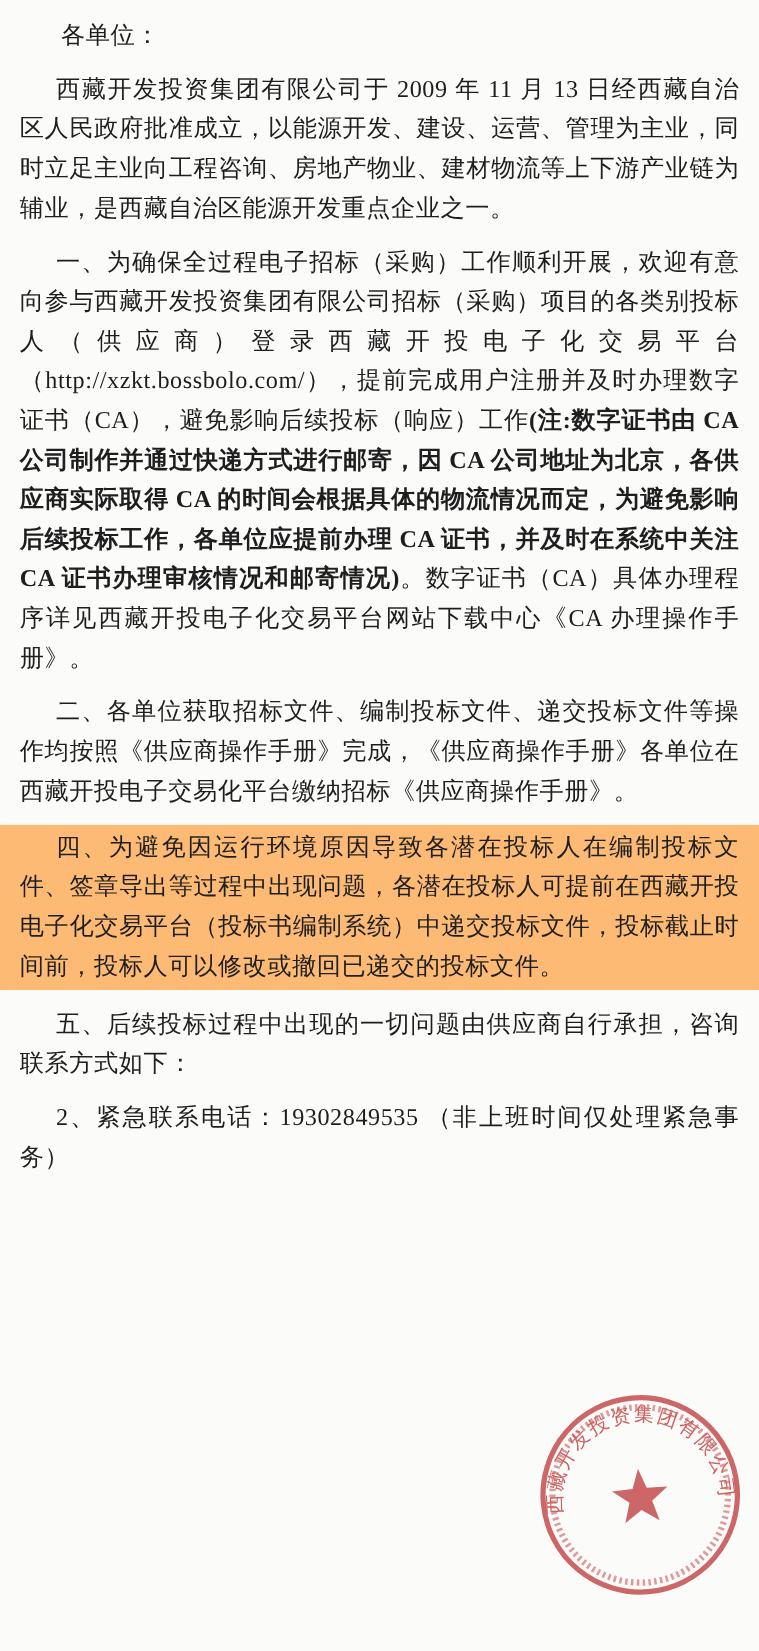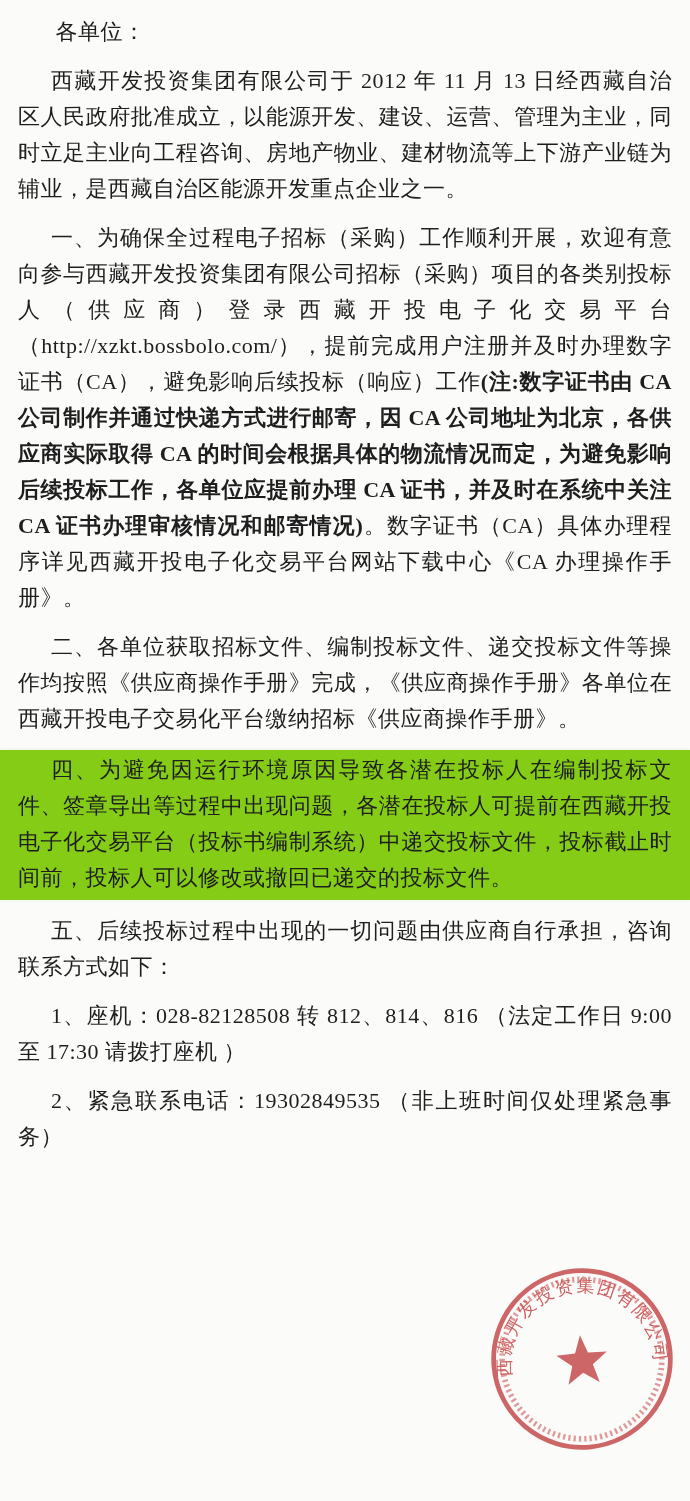--- a/index.html
+++ b/index.html
@@ -23,21 +23,21 @@
     font-size:22px;
     line-height:36px;
     text-align:justify;
     text-indent:1.5em;
     letter-spacing:0.5px;
   }
   .page p.salutation{margin-top:0;text-indent:1.7em;}
   .bold-note{font-weight:700;margin-top:44px;}
   
   p.scan-strip{
-    background:#84cc16;
+    background:#fdba74;
     margin-left:-18px;
     margin-right:-18px;
     padding:2px 18px 4px 18px;
     box-shadow:0 -1px 2px rgba(0,0,0,0.05), 0 1px 2px rgba(0,0,0,0.04);
   }
   .seal{
     position:absolute;
     left:486px;
     top:1264px;
     width:192px;
@@ -49,33 +49,32 @@
   }
   .seal svg{width:100%;height:100%;}
 </style>
 </head>
 <body>
 
 <div class="page">
 
   <p class="salutation">各单位：</p>
 
-  <p>西藏开发投资集团有限公司于 2012 年 11 月 13 日经西藏自治区人民政府批准成立，以能源开发、建设、运营、管理为主业，同时立足主业向工程咨询、房地产物业、建材物流等上下游产业链为辅业，是西藏自治区能源开发重点企业之一。</p>
+  <p>西藏开发投资集团有限公司于 2009 年 11 月 13 日经西藏自治区人民政府批准成立，以能源开发、建设、运营、管理为主业，同时立足主业向工程咨询、房地产物业、建材物流等上下游产业链为辅业，是西藏自治区能源开发重点企业之一。</p>
 
 
   <p><span>一、为确保全过程电子招标（采购）工作顺利开展，欢迎有意向参与西藏开发投资集团有限公司招标（采购）项目的各类别投标人（供应商）登录西藏开投电子化交易平台（http://xzkt.bossbolo.com/），提前完成用户注册并及时办理数字证书（CA），避免影响后续投标（响应）工作</span><span class="bold-note">(注:数字证书由 CA 公司制作并通过快递方式进行邮寄，因 CA 公司地址为北京，各供应商实际取得 CA 的时间会根据具体的物流情况而定，为避免影响后续投标工作，各单位应提前办理 CA 证书，并及时在系统中关注 CA 证书办理审核情况和邮寄情况)</span><span>。数字证书（CA）具体办理程序详见西藏开投电子化交易平台网站下载中心《CA 办理操作手册》。</span></p>
 
   <p>二、各单位获取招标文件、编制投标文件、递交投标文件等操作均按照《供应商操作手册》完成，《供应商操作手册》各单位在西藏开投电子交易化平台缴纳招标《供应商操作手册》。</p>
 
 
   <p class="scan-strip">四、为避免因运行环境原因导致各潜在投标人在编制投标文件、签章导出等过程中出现问题，各潜在投标人可提前在西藏开投电子化交易平台（投标书编制系统）中递交投标文件，投标截止时间前，投标人可以修改或撤回已递交的投标文件。</p>
 
   <p>五、后续投标过程中出现的一切问题由供应商自行承担，咨询联系方式如下：</p>
 
-  <p>1、座机：028-82128508 转 812、814、816 （法定工作日 9:00 至 17:30 请拨打座机 ）</p>
 
   <p>2、紧急联系电话：19302849535 （非上班时间仅处理紧急事务）</p>
 
   <div class="seal">
     <svg viewBox="0 0 200 200" xmlns="http://www.w3.org/2000/svg">
 
       <circle cx="100" cy="100" r="93" fill="none" stroke="#c94f4f" stroke-width="5"></circle>
 
       <circle cx="100" cy="100" r="84" fill="none" stroke="#cf5a5a" stroke-width="6" stroke-dasharray="2.4 3.2" opacity="0.7"></circle>
 

